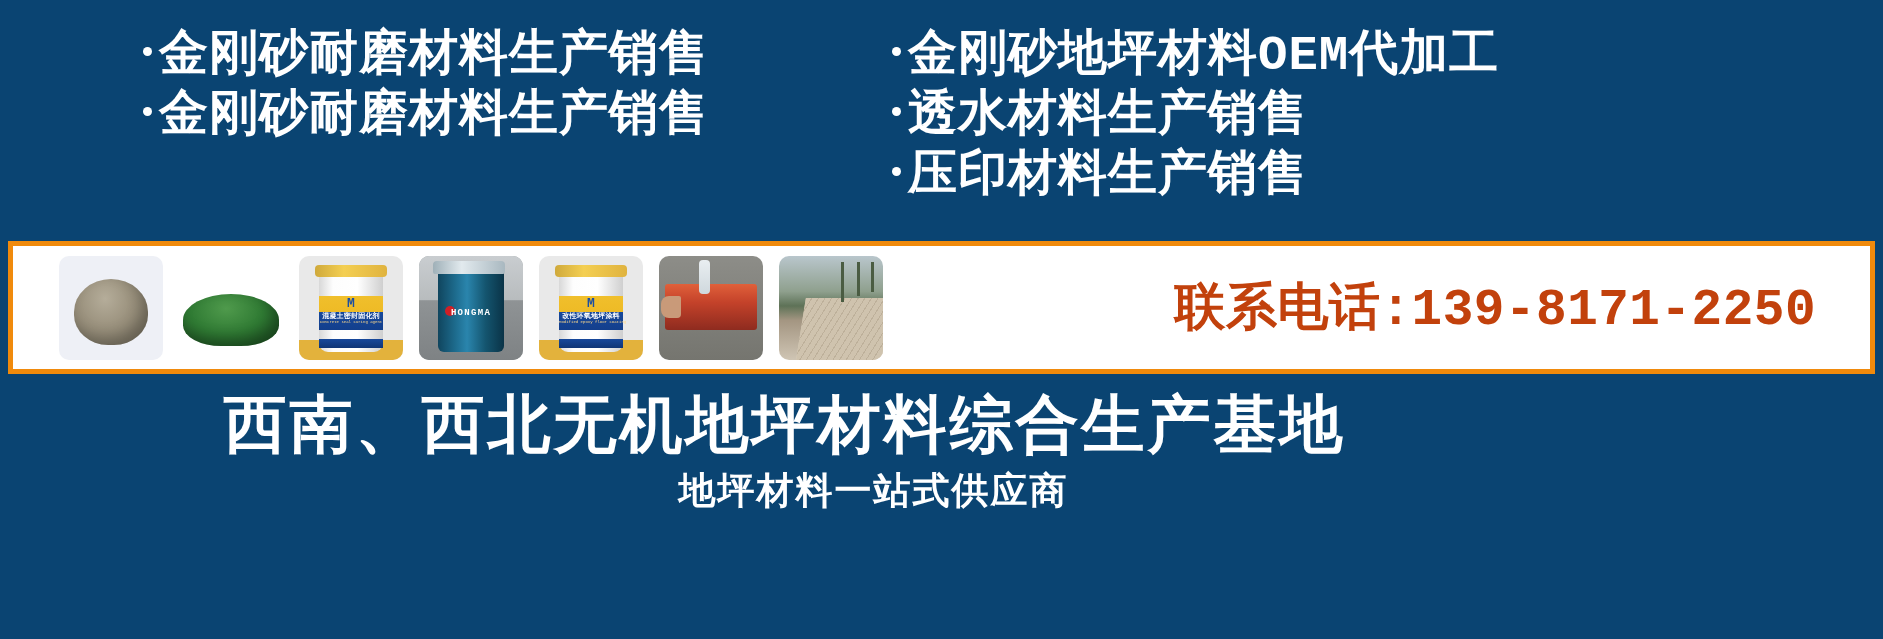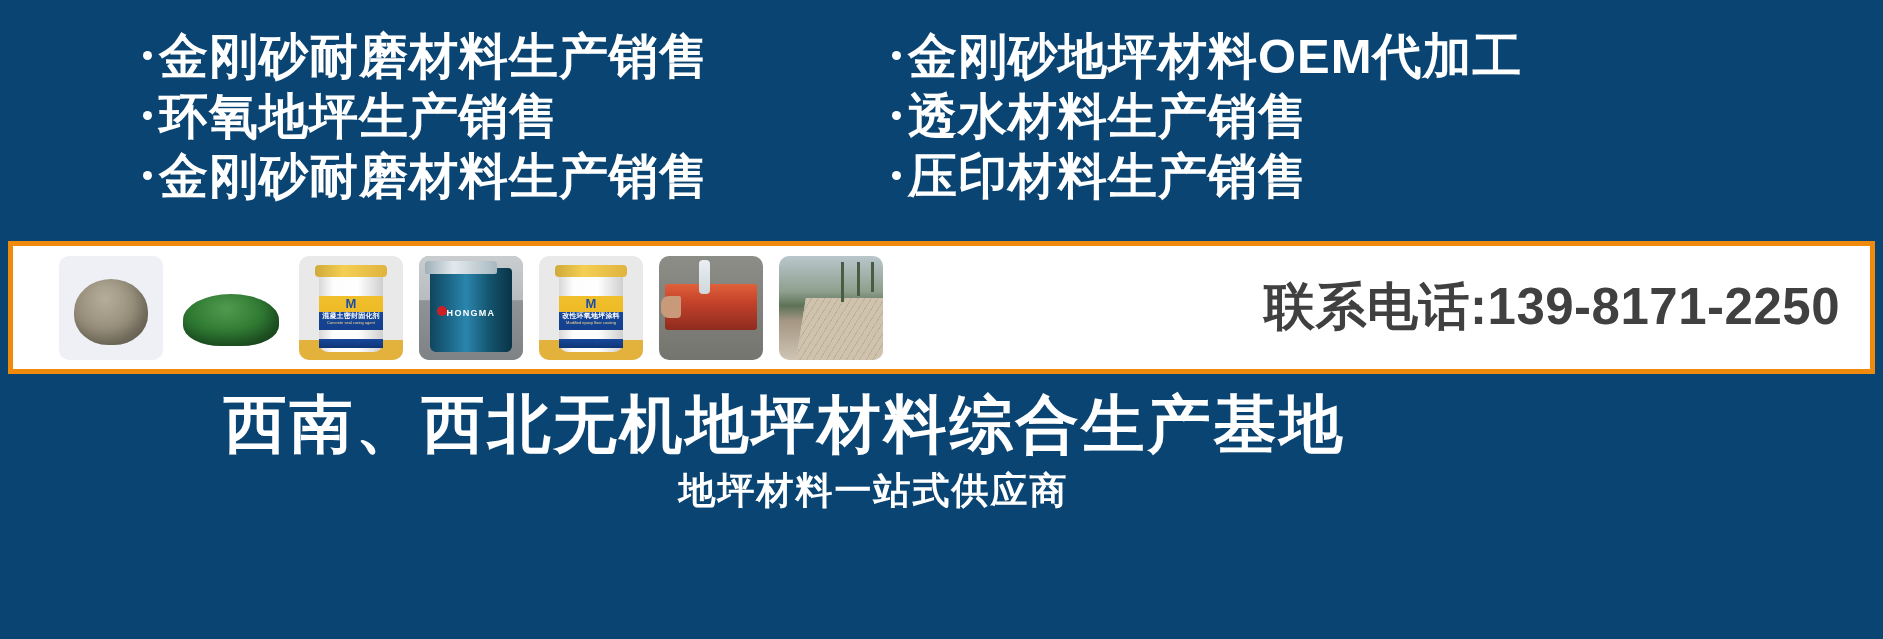--- a/index.html
+++ b/index.html
@@ -4,20 +4,21 @@
 <style>
   html,body{margin:0;padding:0;background:#0a4472;}
   body{font-family:"Liberation Sans","DejaVu Sans",sans-serif;}
 
   .banner{
     position:relative;
     width:1883px;height:639px;
     background:#0a4472;
     overflow:hidden;
     box-sizing:border-box;
+    font-family:Liberation Mono, monospace;
   }
 
   
   .features{
     position:absolute;left:0;top:28px;width:1883px;height:200px;
     display:flex;
   }
   .feat-col{
     display:flex;flex-direction:column;justify-content:flex-start;
   }
@@ -126,21 +127,21 @@
   }
 
   
   .t-drum{background:#9aa0a2;}
   .t-drum .bg{
     position:absolute;inset:0;
     background:linear-gradient(180deg,#c9cdd0 0%,#b8bcbe 42%,#8f9395 43%,#7e8284 100%);
   }
   .drum{
     position:absolute;left:50%;top:12px;transform:translateX(-50%);
-    width:82px;height:84px;
+    width:66px;height:84px;
     background:linear-gradient(90deg,#10455e 0%,#1d6b8d 26%,#2a85ad 44%,#14556f 72%,#0a3347 100%);
     border-radius:4px 4px 6px 6px;
   }
   .drum .lid{
     position:absolute;left:-5px;top:-7px;width:72px;height:13px;
     background:linear-gradient(90deg,#9fb0b8,#e2eaee 40%,#a9b8c0 100%);
     border-radius:4px 4px 2px 2px;
   }
   .drum .hongma{
     position:absolute;left:0;right:0;top:40px;text-align:center;
@@ -181,22 +182,22 @@
     background:repeating-linear-gradient(115deg,#cfc3ae 0 5px,#bdb09a 5px 6px),
                linear-gradient(180deg,#c8bca7,#ded4c2);
     transform:skewX(-9deg);
   }
   .t-path .tree{
     position:absolute;top:6px;width:3px;height:40px;background:#4a5c42;
   }
 
   .phone{
     margin-left:auto;
-    padding-right:30px;
-    color:#404040;
+    padding-right:54px;
+    color:#c2410c;
     font-size:51px;
     font-weight:bold;
     letter-spacing:.5px;
     white-space:nowrap;
   }
 
   
   .headline{
     position:absolute;left:0;top:382px;width:1569px;
     text-align:center;
@@ -220,24 +221,20 @@
 <body>
 
 <div class="banner">
 
   <div class="features">
 
     <div class="feat-col left">
       <div class="feat-item">
         <span class="feat-bullet"></span>
         <span>金刚砂耐磨材料生产销售</span>
-      </div>
-      <div class="feat-item">
-        <span class="feat-bullet"></span>
-        <span>环氧地坪生产销售</span>
       </div>
       <div class="feat-item">
         <span class="feat-bullet"></span>
         <span>金刚砂耐磨材料生产销售</span>
       </div>
     </div>
 
     <div class="feat-col right">
       <div class="feat-item">
         <span class="feat-bullet"></span>

